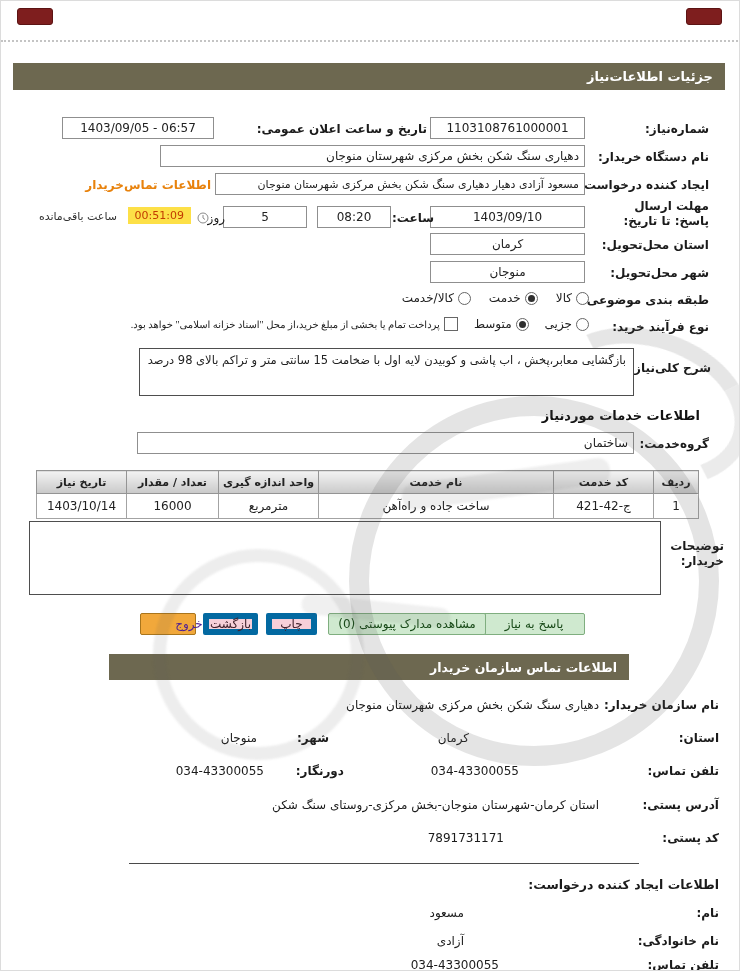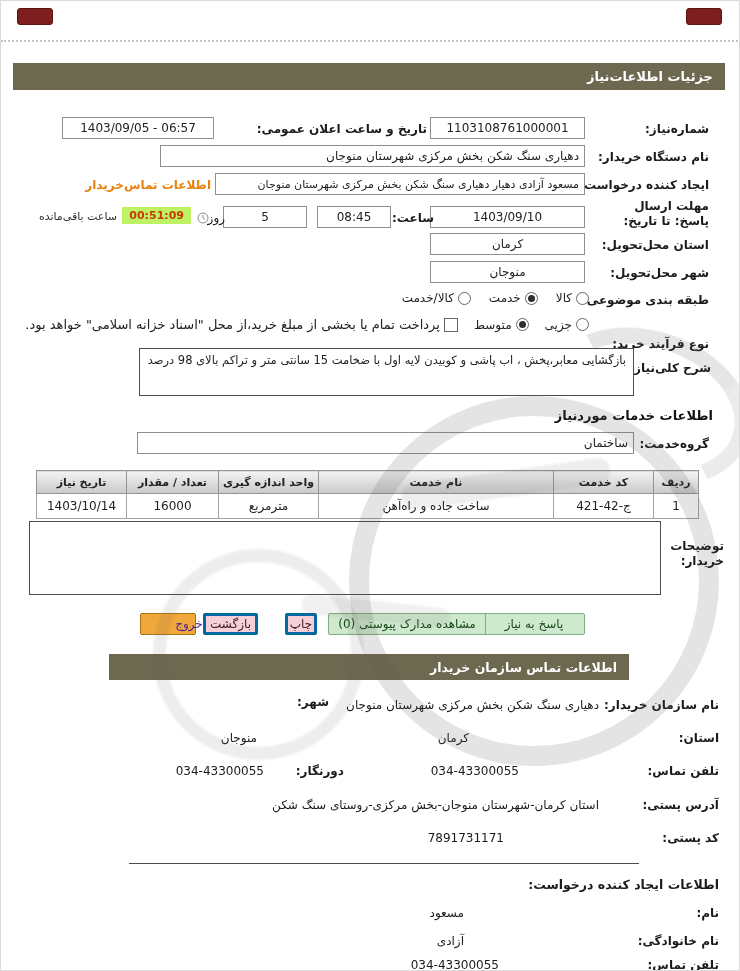--- a/index.html
+++ b/index.html
@@ -11,36 +11,36 @@
   .top-btn{position:absolute;top:7px;width:34px;height:15px;background:#7e1e1e;border:1px solid #5c1414;border-radius:3px;cursor:pointer;}
   .dotted{position:absolute;top:39px;left:0;width:740px;border-top:2px dotted #c4c4c4;}
   .hdr{position:absolute;background:#6d6850;color:#fff;font-weight:bold;font-size:13px;display:flex;align-items:center;justify-content:flex-start;padding:0 12px;box-sizing:border-box;}
   .lbl{position:absolute;font-size:12px;font-weight:bold;color:#1b1b1b;white-space:nowrap;text-align:right;}
   .txt{position:absolute;font-size:12px;color:#1b1b1b;white-space:nowrap;}
   .small{font-size:11px;font-weight:normal;color:#333;}
   .inp{position:absolute;height:20px;background:#fff;border:1px solid #8f8f8f;font-size:12px;color:#222;display:flex;align-items:center;padding:0 5px;white-space:nowrap;overflow:hidden;}
   .inp.c{justify-content:center;}
   .ltr{direction:ltr;unicode-bidi:embed;}
   .link{position:absolute;font-size:12px;font-weight:bold;color:#e8820c;cursor:pointer;white-space:nowrap;}
-  .timer{position:absolute;background:#bef264;color:#c23b00;font-weight:bold;font-size:11px;padding:2px 7px;direction:ltr;}
+  .timer{position:absolute;background:#fde047;color:#c23b00;font-weight:normal;font-size:11px;padding:2px 7px;direction:ltr;}
   .opts{position:absolute;display:flex;align-items:center;gap:18px;font-size:12px;color:#222;white-space:nowrap;}
   .opt{display:flex;align-items:center;gap:4px;cursor:pointer;}
   .radio{width:11px;height:11px;border:1px solid #666;border-radius:50%;background:#fff;display:inline-block;position:relative;flex:0 0 auto;}
   .radio.on::after{content:"";position:absolute;top:2px;left:2px;right:2px;bottom:2px;background:#2f2f2f;border-radius:50%;}
   .checkbox{width:12px;height:12px;border:1px solid #666;background:#fff;display:inline-block;flex:0 0 auto;cursor:pointer;}
-  .cbx-text{font-size:13px;color:#222;}
+  .cbx-text{font-size:10px;color:#222;font-family:Liberation Serif, serif;}
   .bigbox{position:absolute;background:#fff;border:1px solid #4e4e4e;font-size:12px;color:#222;padding:4px 7px;box-sizing:border-box;text-align:right;overflow:hidden;}
   .section-title{position:absolute;font-size:13px;font-weight:bold;color:#111;white-space:nowrap;}
   .tblwrap{position:absolute;top:469px;right:40px;width:662px;}
   .tblwrap table{width:100%;border-collapse:collapse;table-layout:fixed;}
   .tblwrap th{background:linear-gradient(#f3f3f3,#c9c9c9);border:1px solid #949494;font-size:11px;height:20px;color:#222;font-weight:bold;}
   .tblwrap td{border:1px solid #a3a3a3;font-size:12px;height:22px;text-align:center;background:#fff;color:#222;}
   .btn{position:absolute;height:22px;border-radius:2px;font-size:12px;display:flex;align-items:center;justify-content:center;cursor:pointer;padding:0 6px;box-sizing:border-box;font-family:inherit;white-space:nowrap;}
   .btn.green{background:#cfe9cf;border:1px solid #7fae7f;color:#184a18;}
-  .btn.pink{background:#f7cfd9;border:3px solid #0369a1;color:#42212c;margin-left:28px;}
+  .btn.pink{background:#f7cfd9;border:6px solid #0369a1;color:#42212c;margin-left:28px;}
   .btn.orange{background:#f1a83b;border:1px solid #a9751c;color:#4c1d95;font-weight:normal;padding-left:48px;}
   .sep-line{position:absolute;border-top:1px solid #4a4a4a;}
   .wm{position:absolute;pointer-events:none;z-index:50;}
   .wm-circle{border-radius:50%;}
   .clock-icon{position:absolute;}
 </style>
 </head>
 <body>
 
 <div class="page">
@@ -61,21 +61,21 @@
   <div class="lbl" style="top:149px;right:30px;">نام دستگاه خریدار:</div>
   <div class="inp" style="top:144px;right:154px;width:413px;">دهیاری سنگ شکن بخش مرکزی شهرستان منوجان</div>
 
   <div class="lbl" style="top:177px;right:30px;">ایجاد کننده درخواست:</div>
   <div class="inp" style="top:172px;right:154px;width:358px;font-size:11px;">مسعود آزادی دهیار دهیاری سنگ شکن بخش مرکزی شهرستان منوجان</div>
   <div class="link" style="top:177px;right:528px;">اطلاعات تماس‌خریدار</div>
 
   <div class="lbl" style="top:198px;right:30px;width:105px;white-space:normal;line-height:15px;">مهلت ارسال پاسخ: تا تاریخ:</div>
   <div class="inp c ltr" style="top:205px;right:154px;width:143px;">1403/09/10</div>
   <div class="lbl" style="top:210px;right:305px;">ساعت:</div>
-  <div class="inp c ltr" style="top:205px;right:348px;width:62px;">08:45</div>
+  <div class="inp c ltr" style="top:205px;right:348px;width:62px;">08:20</div>
   <div class="inp c" style="top:205px;right:432px;width:72px;">5</div>
   <div class="txt" style="top:210px;right:514px;">روز</div>
   <span class="clock-icon" style="top:208px;right:530px;">
     <svg width="12" height="12" viewBox="0 0 12 12">
         <circle cx="6" cy="6" r="5" fill="none" stroke="#8a8a8a"></circle>
         <path d="M6 3v3l2 1.5" stroke="#8a8a8a" fill="none"></path>
       </svg>
   </span>
   <div class="timer" style="top:206px;right:548px;">00:51:09</div>
   <div class="txt small" style="top:209px;right:622px;">ساعت باقی‌مانده</div>
@@ -95,40 +95,40 @@
     <span class="opt">
       <span class="radio on"></span>
       <span>خدمت</span>
     </span>
     <span class="opt">
       <span class="radio"></span>
       <span>کالا/خدمت</span>
     </span>
   </div>
 
-  <div class="lbl" style="top:336px;right:30px;">نوع فرآیند خرید:</div>
+  <div class="lbl" style="top:319px;right:30px;">نوع فرآیند خرید:</div>
   <div class="opts" style="top:316px;right:150px;gap:16px;">
     <span class="opt">
       <span class="radio"></span>
       <span>جزیی</span>
     </span>
     <span class="opt">
       <span class="radio on"></span>
       <span>متوسط</span>
     </span>
     <span class="opt">
       <span class="checkbox"></span>
       <span class="cbx-text">پرداخت تمام یا بخشی از مبلغ خرید،از محل "اسناد خزانه اسلامی" خواهد بود.</span>
     </span>
   </div>
 
   <div class="lbl" style="top:360px;right:28px;">شرح کلی‌نیاز:</div>
   <div class="bigbox" style="top:347px;right:105px;width:495px;height:48px;font-size:11.5px;">بازگشایی معابر،پخش ، اب پاشی و کوبیدن لایه اول  با ضخامت 15 سانتی متر و تراکم بالای 98 درصد</div>
 
-  <div class="section-title" style="top:407px;right:26px;">اطلاعات خدمات موردنیاز</div>
+  <div class="section-title" style="top:407px;right:39px;">اطلاعات خدمات موردنیاز</div>
 
   <div class="lbl" style="top:436px;right:30px;">گروه‌خدمت:</div>
   <div class="inp" style="top:431px;right:105px;width:485px;">ساختمان</div>
 
   <div class="tblwrap">
     <table>
       <colgroup>
         <col style="width:45px">
           <col style="width:100px">
           <col style="width:235px">
@@ -157,34 +157,34 @@
         </tr>
       </tbody>
     </table>
   </div>
 
   <div class="lbl" style="top:538px;right:15px;width:62px;white-space:normal;line-height:15px;">توضیحات خریدار:</div>
   <div class="bigbox" style="top:520px;right:78px;width:632px;height:74px;"></div>
 
   <button class="btn green" style="top:612px;right:154px;width:102px;">پاسخ به نیاز</button>
   <button class="btn green" style="top:612px;right:253px;width:158px;">مشاهده مدارک پیوستی (0)</button>
-  <button class="btn pink" style="top:612px;right:422px;width:32px;">چاپ</button>
+  <button class="btn pink" style="top:612px;right:422px;width:51px;">چاپ</button>
   <button class="btn pink" style="top:612px;right:481px;width:55px;">بازگشت</button>
   <button class="btn orange" style="top:612px;right:543px;width:51px;">خروج</button>
 
   <div class="hdr" style="top:653px;right:110px;width:520px;height:26px;font-size:12.5px;">
     <span>اطلاعات تماس سازمان خریدار</span>
   </div>
 
   <div class="lbl" style="top:697px;right:20px;">نام سازمان خریدار:</div>
   <div class="txt" style="top:697px;right:140px;">دهیاری سنگ شکن بخش مرکزی شهرستان منوجان</div>
 
   <div class="lbl" style="top:730px;right:20px;">استان:</div>
   <div class="txt" style="top:730px;right:270px;">کرمان</div>
-  <div class="lbl" style="top:694px;right:410px;">شهر:</div>
+  <div class="lbl" style="top:730px;right:410px;">شهر:</div>
   <div class="txt" style="top:730px;right:482px;">منوجان</div>
 
   <div class="lbl" style="top:763px;right:20px;">تلفن تماس:</div>
   <div class="txt ltr" style="top:763px;right:220px;">034-43300055</div>
   <div class="lbl" style="top:763px;right:395px;">دورنگار:</div>
   <div class="txt ltr" style="top:763px;right:475px;">034-43300055</div>
 
   <div class="lbl" style="top:797px;right:20px;">آدرس پستی:</div>
   <div class="txt" style="top:797px;right:140px;">استان کرمان-شهرستان منوجان-بخش مرکزی-روستای سنگ شکن</div>
 

